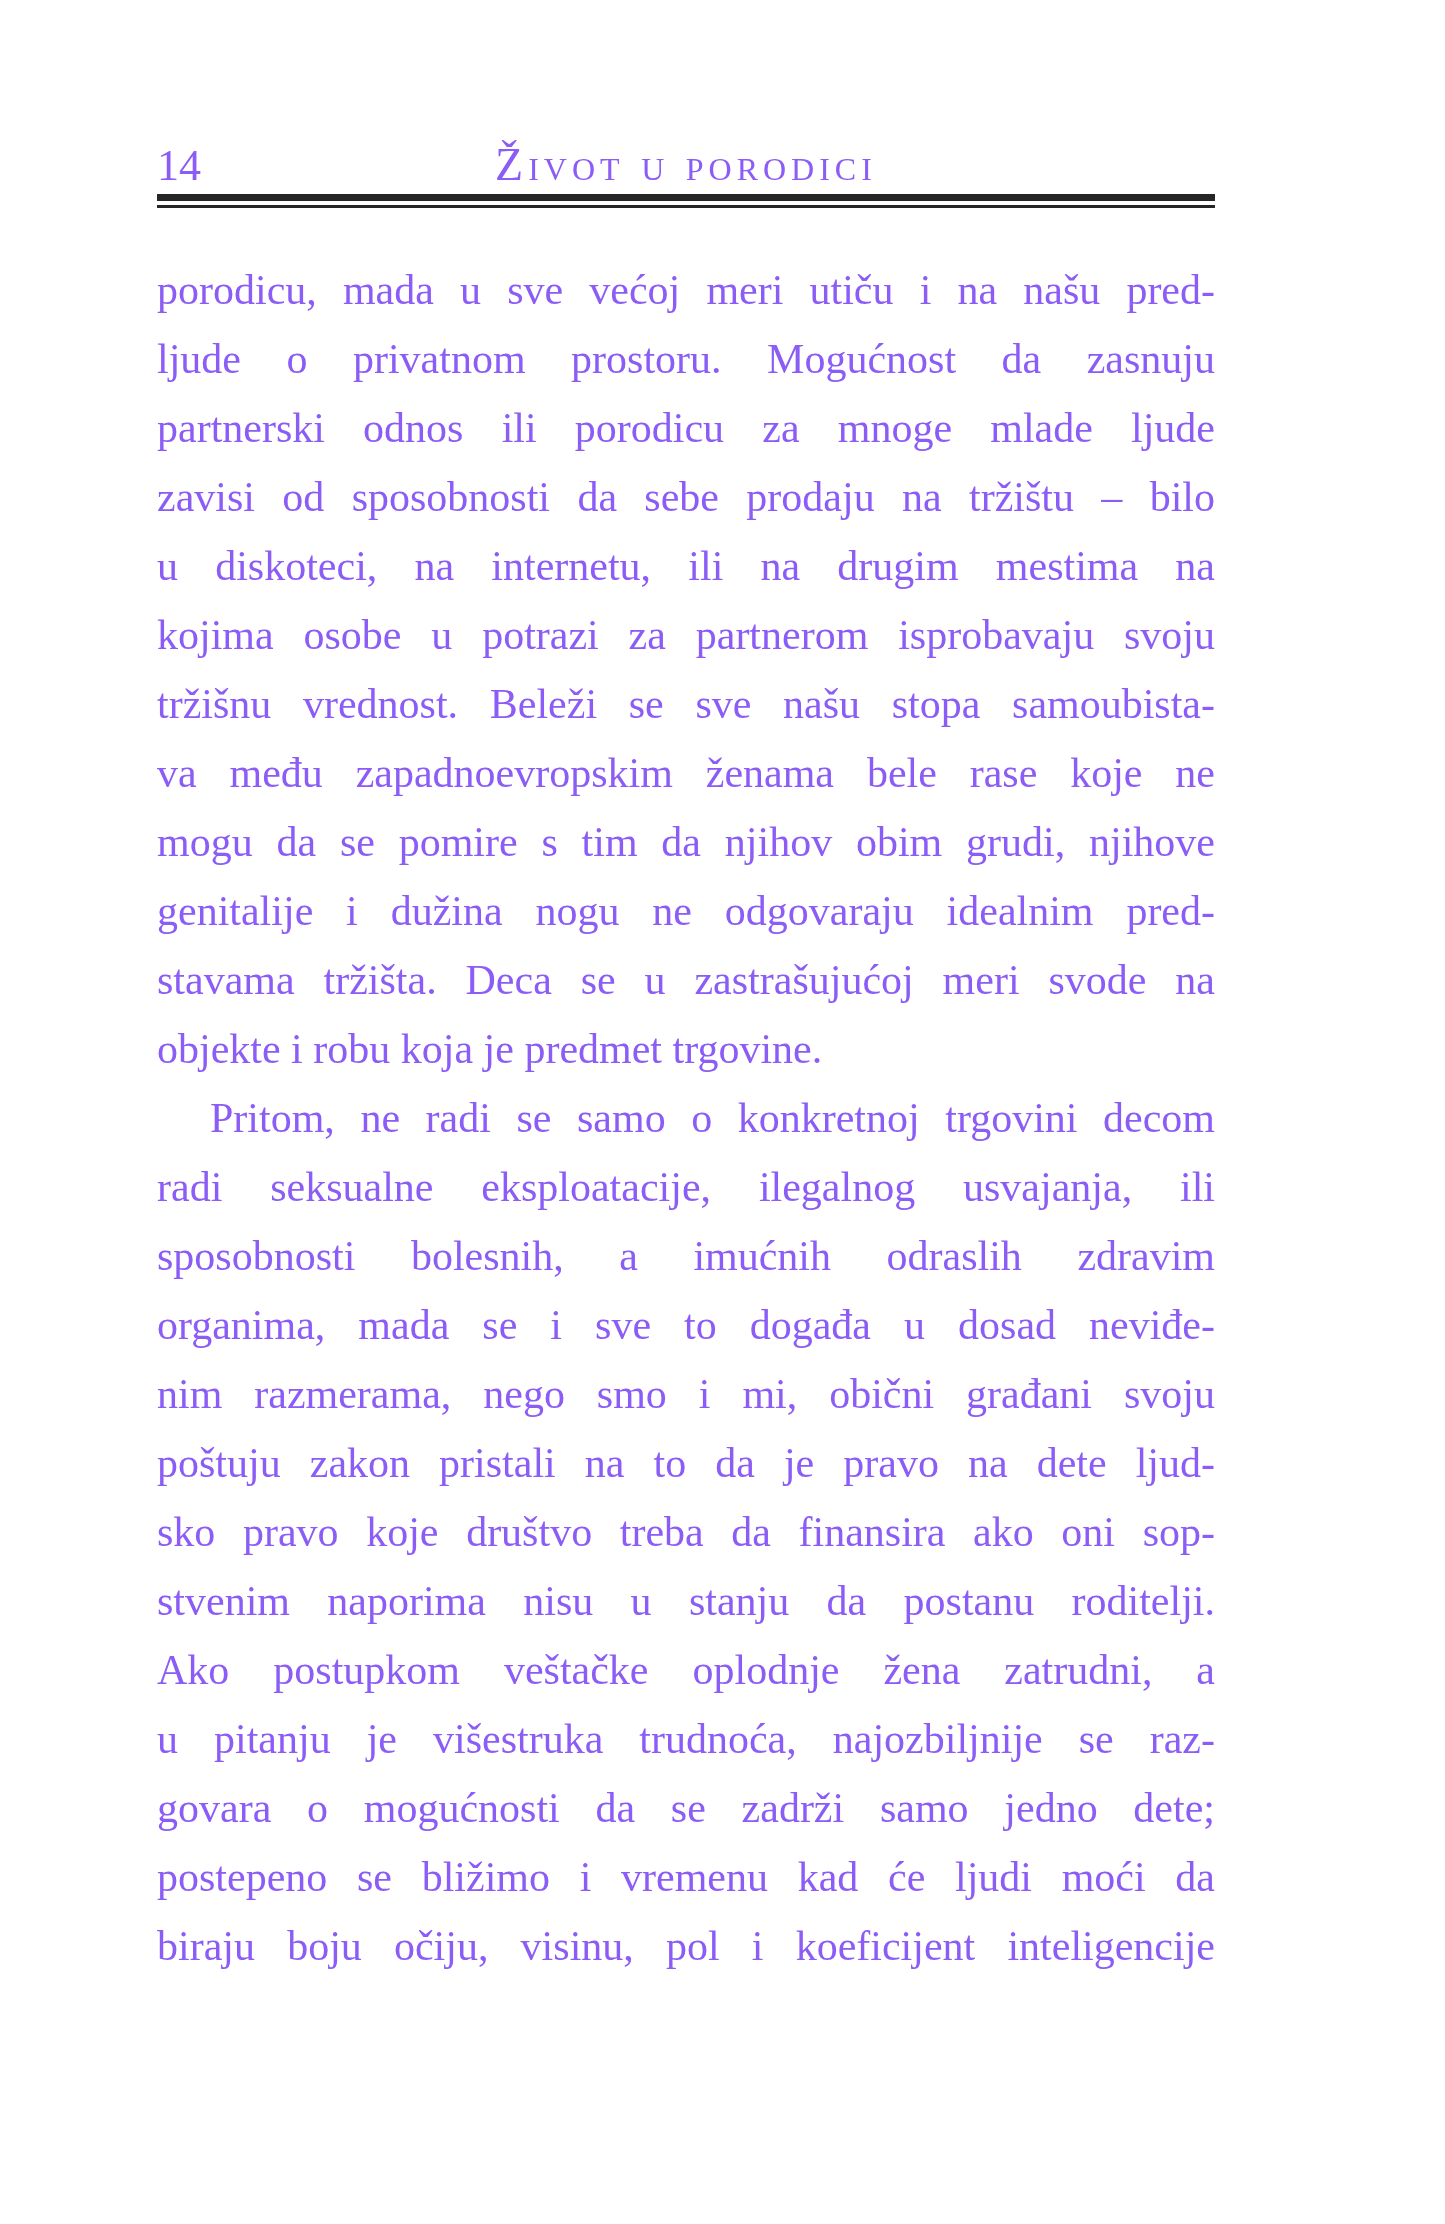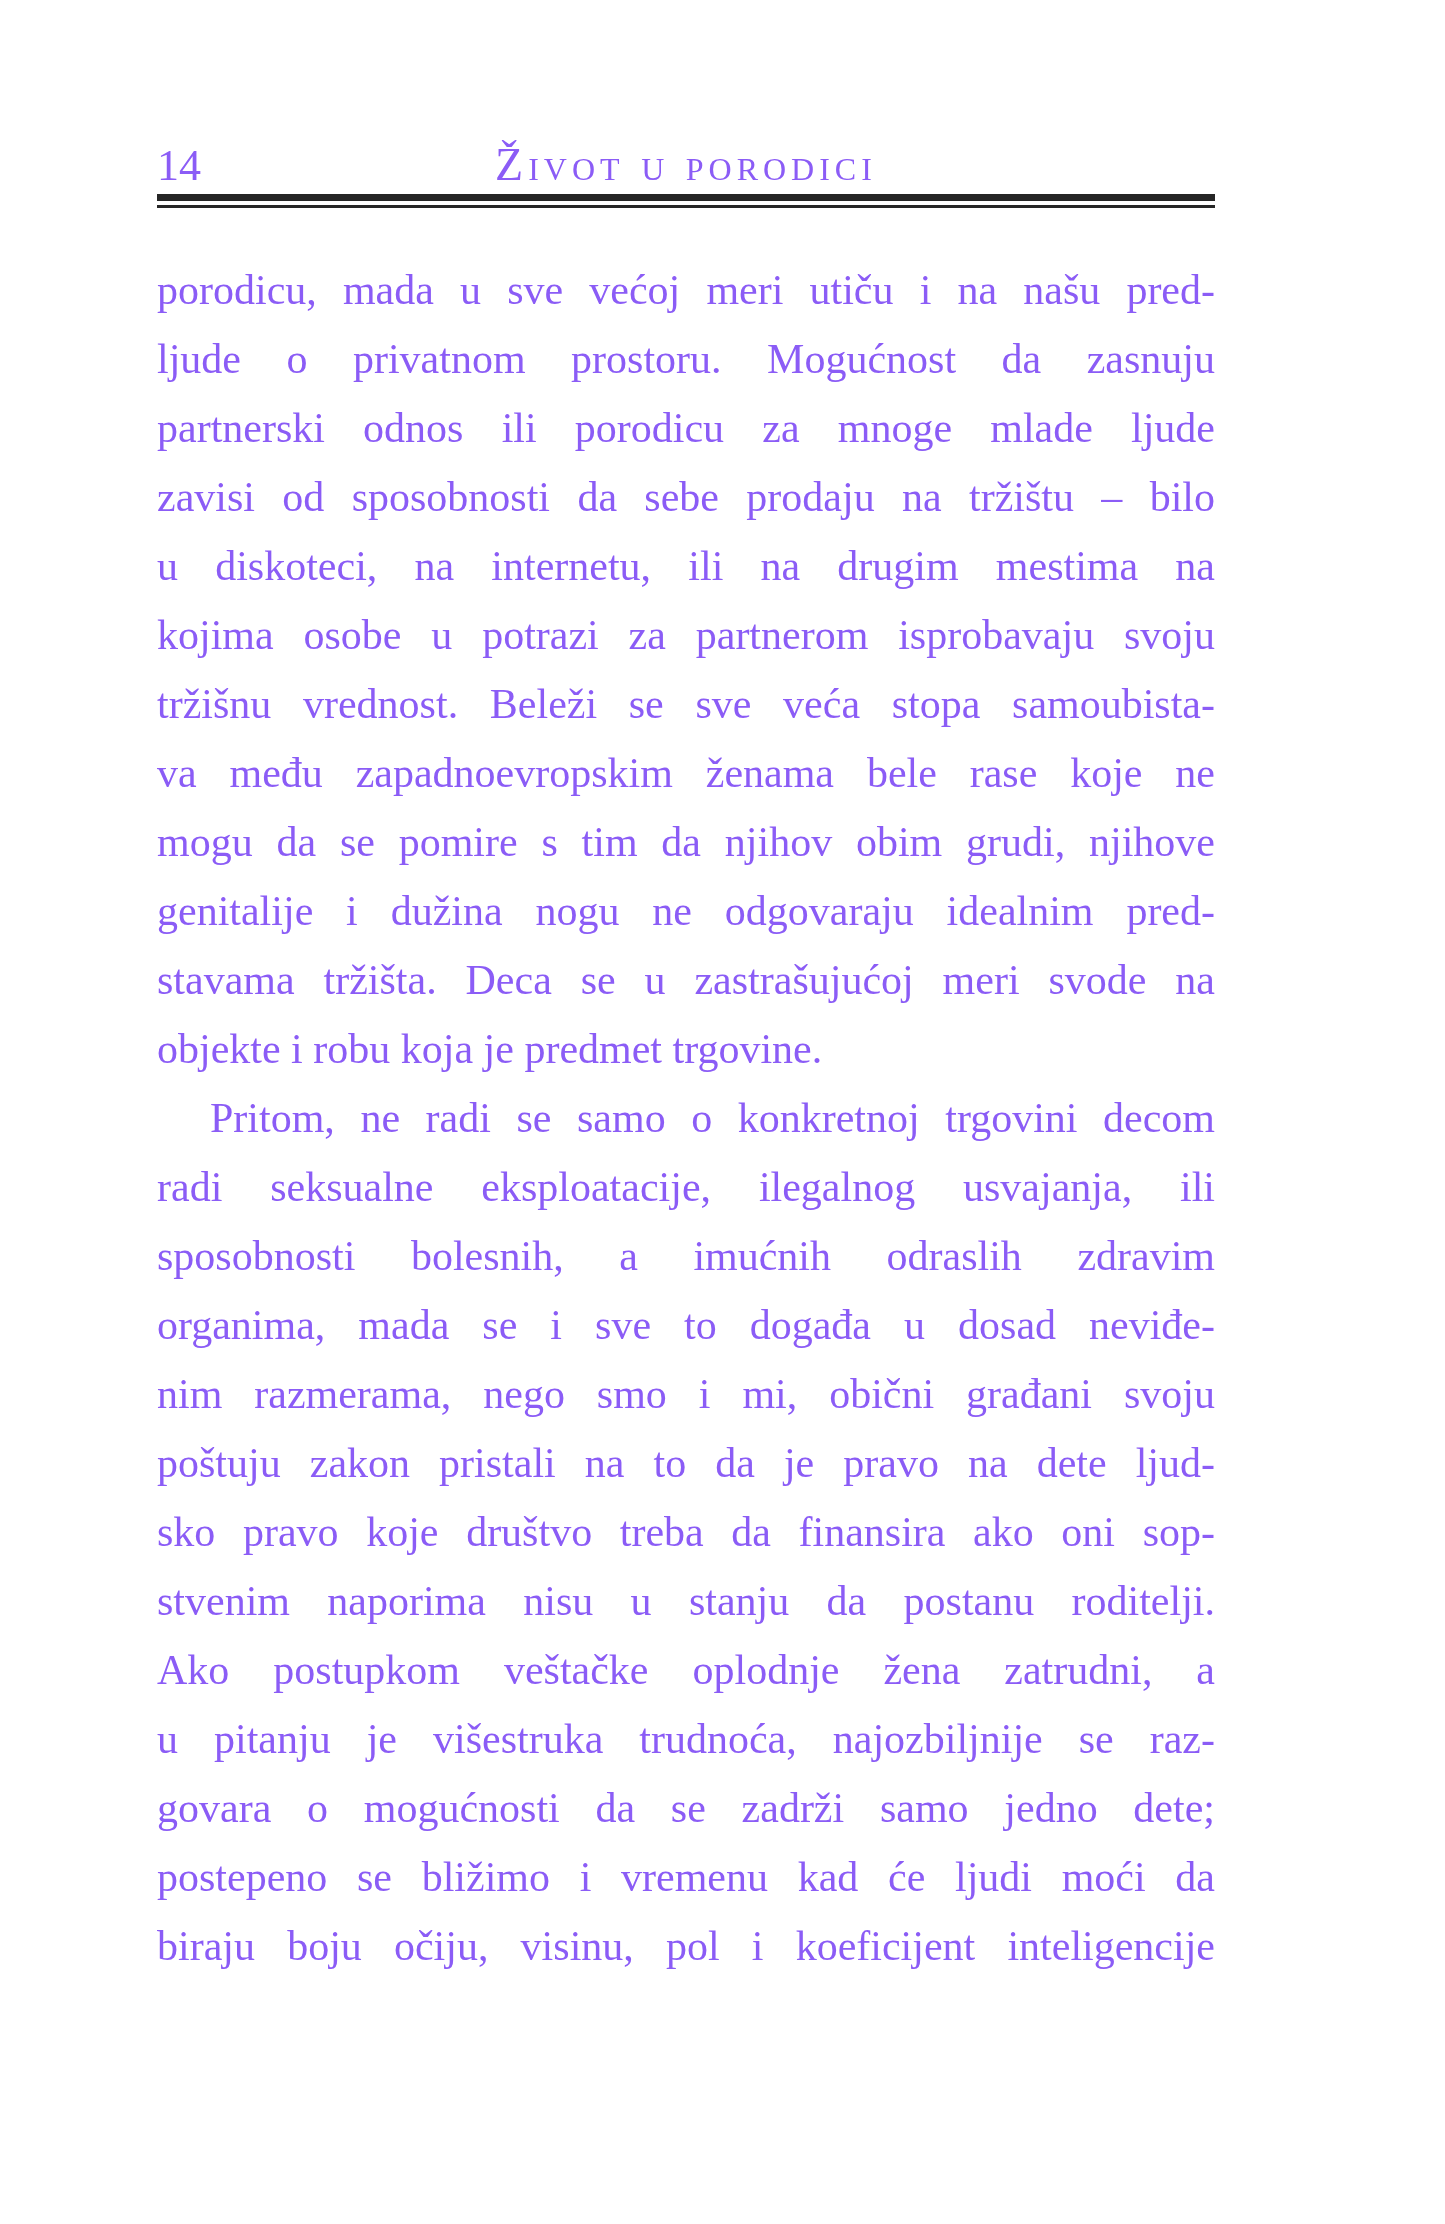--- a/index.html
+++ b/index.html
@@ -87,21 +87,21 @@
 
   <div class="header-rule"></div>
 
   <main class="body-text">
       <div class="line justify">porodicu, mada u sve većoj meri utiču i na našu pred-</div>
       <div class="line justify">ljude o privatnom prostoru. Mogućnost da zasnuju</div>
       <div class="line justify">partnerski odnos ili porodicu za mnoge mlade ljude</div>
       <div class="line justify">zavisi od sposobnosti da sebe prodaju na tržištu – bilo</div>
       <div class="line justify">u diskoteci, na internetu, ili na drugim mestima na</div>
       <div class="line justify">kojima osobe u potrazi za partnerom isprobavaju svoju</div>
-      <div class="line justify">tržišnu vrednost. Beleži se sve veća stopa samoubista-</div>
+      <div class="line justify">tržišnu vrednost. Beleži se sve našu stopa samoubista-</div>
       <div class="line justify">va među zapadnoevropskim ženama bele rase koje ne</div>
       <div class="line justify">mogu da se pomire s tim da njihov obim grudi, njihove</div>
       <div class="line justify">genitalije i dužina nogu ne odgovaraju idealnim pred-</div>
       <div class="line justify">stavama tržišta. Deca se u zastrašujućoj meri svode na</div>
       <div class="line flush">objekte i robu koja je predmet trgovine.</div>
       <div class="line justify indent">Pritom, ne radi se samo o konkretnoj trgovini decom</div>
       <div class="line justify">radi seksualne eksploatacije, ilegalnog usvajanja, ili</div>
       <div class="line justify">sposobnosti bolesnih, a imućnih odraslih zdravim</div>
       <div class="line justify">organima, mada se i sve to događa u dosad neviđe-</div>
       <div class="line justify">nim razmerama, nego smo i mi, obični građani svoju</div>

